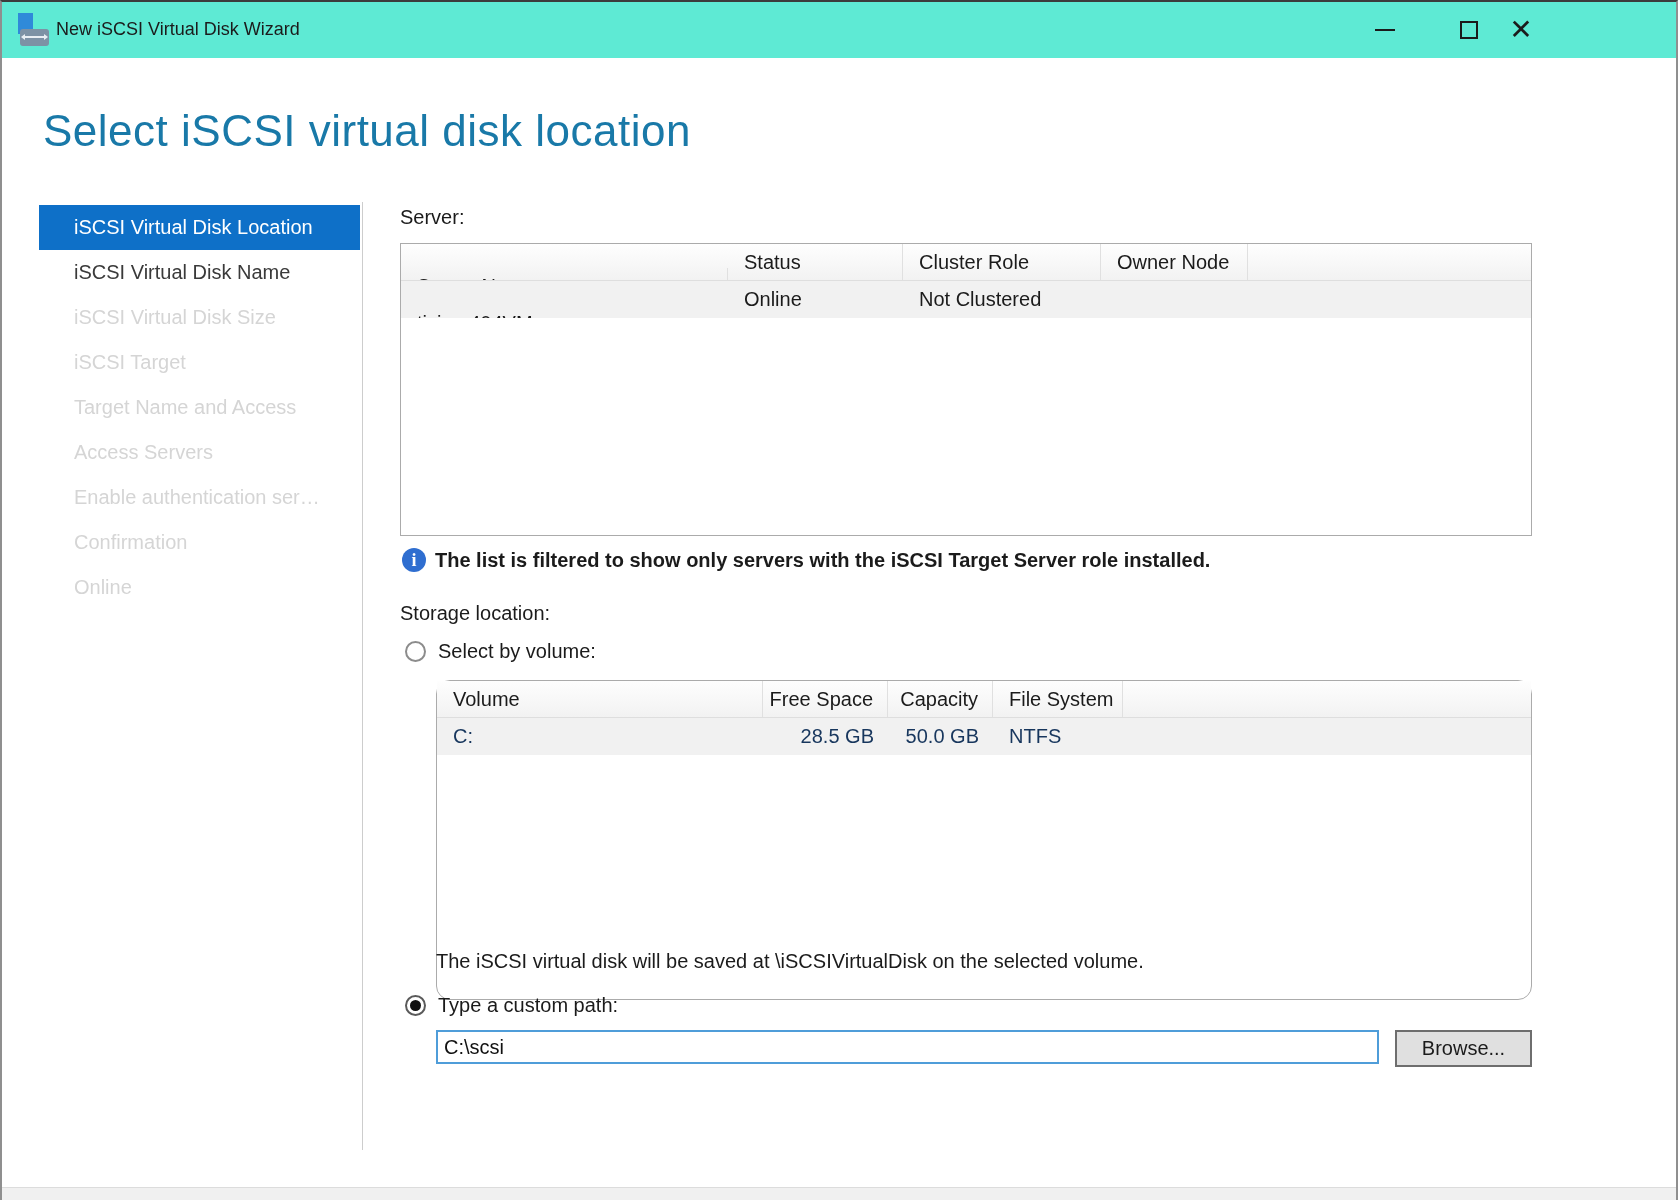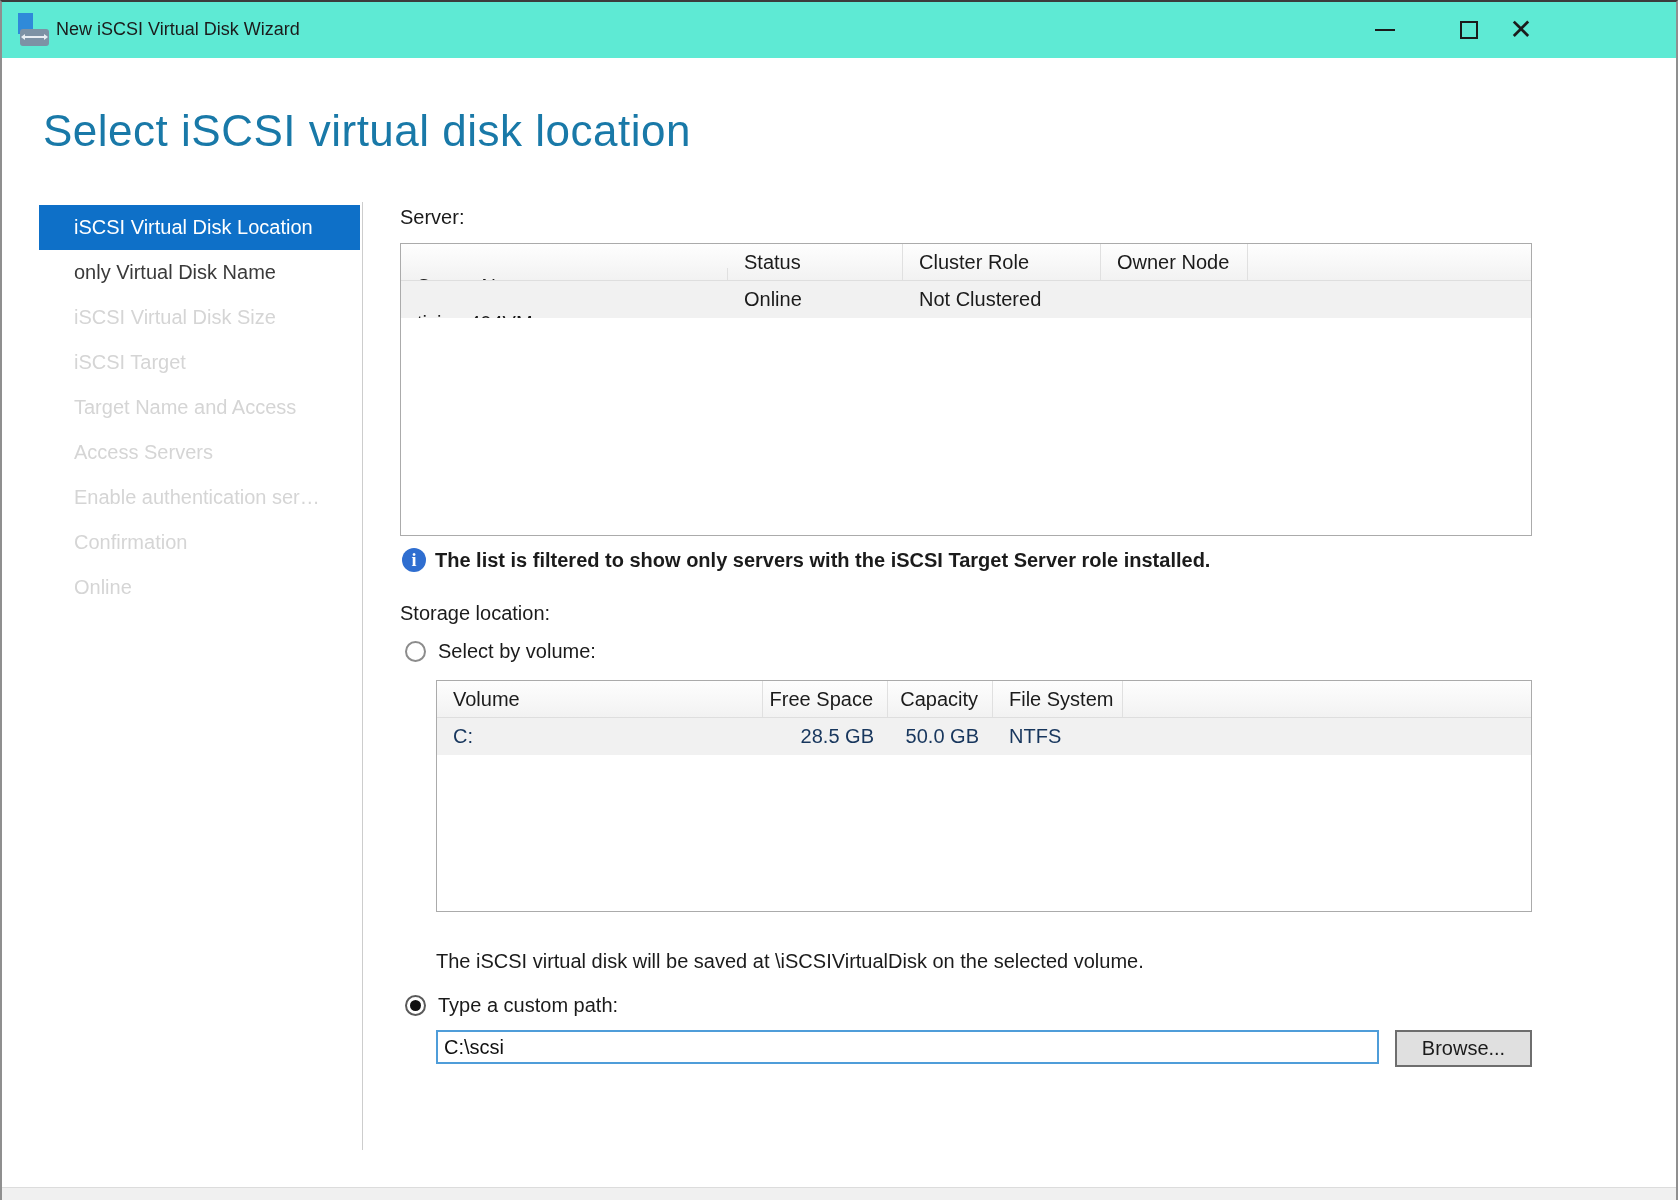--- a/index.html
+++ b/index.html
@@ -47,21 +47,21 @@
 
   
   .content { position: absolute; left: 398px; top: 200px; width: 1132px; height: 1000px; }
   .field-label { font-size: 20px; color: #1b1b1b; }
   .server-label { position: absolute; left: 0; top: 4px; }
   .storage-label { position: absolute; left: 0; top: 400px; }
 
   
   .lv-table { position: absolute; border: 1px solid #ababab; background: #ffffff; }
   .server-table { left: 0; top: 41px; width: 1132px; height: 293px; }
-  .volume-table { left: 36px; top: 478px; width: 1096px; height: 232px; }
+  .volume-table { left: 36px; top: 478px; width: 1096px; height: 320px; border-radius: 14px; }
   .lv-head { display: flex; height: 37px; background: linear-gradient(#fefefe, #f2f2f2); border-bottom: 1px solid #dedede; }
   .lv-th { font-size: 20px; color: #1b1b1b; line-height: 36px; padding-left: 16px; border-right: 1px solid #e0e0e0; white-space: nowrap; overflow: hidden; }
   .lv-th.filler { border-right: none; flex: 1; }
   .lv-row { display: flex; height: 37px; background: #f1f1f1; }
   .lv-td { font-size: 20px; line-height: 37px; padding-left: 16px; white-space: nowrap; overflow: hidden; }
   .server-table .lv-td { color: #1b1b1b; }
   .volume-table .lv-td { color: #17365d; }
 
   .col-sname { width: 327px; margin-top: 24px; }
   .col-status { width: 175px; }
@@ -128,21 +128,21 @@
       <div class="win-btn close">
         <span class="glyph-close">✕</span>
       </div>
     </div>
   </div>
 
   <div class="heading">Select iSCSI virtual disk location</div>
 
   <div class="sidebar">
     <div class="side-item selected">iSCSI Virtual Disk Location</div>
-    <div class="side-item enabled">only Virtual Disk Name</div>
+    <div class="side-item enabled">iSCSI Virtual Disk Name</div>
     <div class="side-item disabled">iSCSI Virtual Disk Size</div>
     <div class="side-item disabled">iSCSI Target</div>
     <div class="side-item disabled">Target Name and Access</div>
     <div class="side-item disabled">Access Servers</div>
     <div class="side-item disabled">Enable authentication ser…</div>
     <div class="side-item disabled">Confirmation</div>
     <div class="side-item disabled">Online</div>
   </div>
 
   <div class="v-divider"></div>

